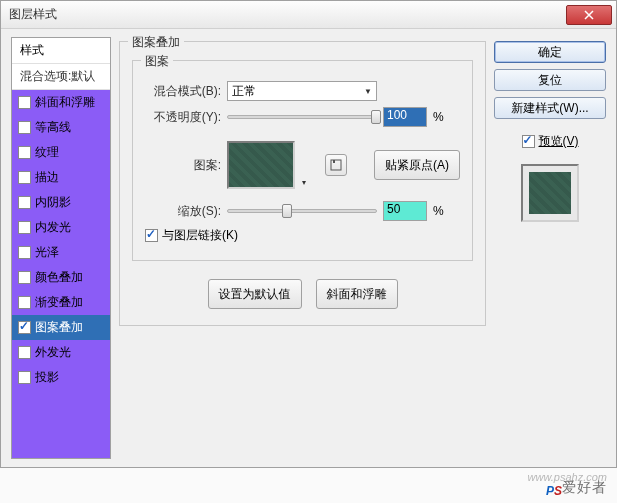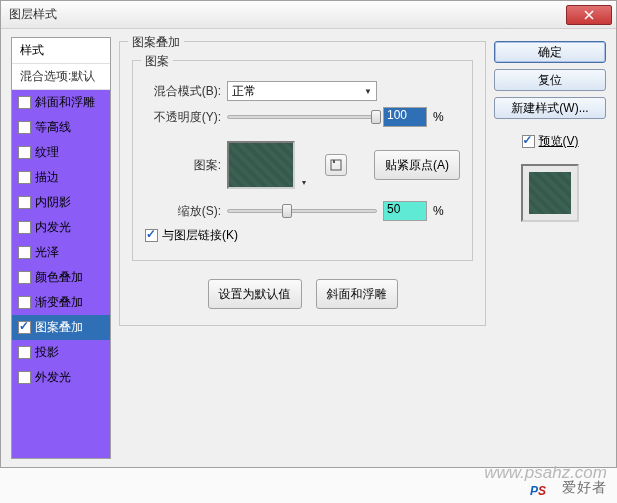--- a/index.html
+++ b/index.html
@@ -36,22 +36,22 @@
     .icon-btn { width: 22px; height: 22px; border: 1px solid #a0a0a0; background: linear-gradient(#fafafa,#e4e4e4); border-radius: 3px; display: inline-flex; align-items: center; justify-content: center; cursor: pointer; margin-left: 8px; }
     .icon-btn svg { width: 12px; height: 12px; }
     .link-row { display: flex; align-items: center; gap: 4px; margin-top: 4px; }
     .default-row { display: flex; gap: 14px; justify-content: center; margin-top: 18px; }
     .right-panel { width: 112px; display: flex; flex-direction: column; gap: 6px; padding-top: 4px; }
     .action-btn { height: 22px; border: 1px solid #8898b0; background: linear-gradient(#f4f8fc,#dbe6f4); border-radius: 3px; cursor: pointer; display: flex; align-items: center; justify-content: center; }
     .action-btn.default { border: 1px solid #4a6fa8; box-shadow: 0 0 0 1px #a8c0e8 inset; }
     .preview-row { display: flex; align-items: center; justify-content: center; gap: 4px; margin-top: 8px; text-decoration: underline; }
     .preview-box { width: 58px; height: 58px; border: 2px inset #d0d0d0; background: #e8e8e8; margin: 8px auto 0 auto; display: flex; align-items: center; justify-content: center; }
     .preview-inner { width: 42px; height: 42px; background: #3a6152; background-image: repeating-linear-gradient(45deg, rgba(0,0,0,.08) 0 4px, transparent 4px 8px); }
-    .watermark { position: absolute; right: 10px; bottom: 6px; color: #b8b8b8; font-size: 17px; font-style: italic; }
-    .logo { position: absolute; right: 10px; bottom: 2px; display: flex; align-items: center; gap: 16px; }
+    .watermark { position: absolute; right: 10px; bottom: 6px; color: #b8b8b8; font-size: 11px; font-style: italic; }
+    .logo { position: absolute; right: 10px; bottom: 2px; display: flex; align-items: center; gap: 0; }
     .logo .ps { font-family: Georgia, serif; font-style: italic; font-size: 22px; font-weight: bold; }
     .logo .p { color: #1060c0; } .logo .s { color: #c02020; }
     .logo .cn { font-size: 14px; color: #707070; font-family: "Microsoft YaHei"; letter-spacing: 1px; }
     .footer-area { position: absolute; top: 468px; left:0; width: 617px; height: 35px; background: #fafafa; }
     .checkbox { width: 13px; height: 13px; appearance: none; border: 1px solid #888; background: #fff; position: relative; }
     .checkbox:checked::after { content: "✓"; color: #2060c0; position: absolute; top: -3px; left: 0px; font-size: 12px; font-weight: bold; }
   </style>
 </head>
 <body>
 
@@ -106,25 +106,25 @@
           <div class="style-item">
             <input type="checkbox" class="checkbox" style="">
             <span>渐变叠加</span>
           </div>
           <div class="style-item selected">
             <input type="checkbox" class="checkbox" checked="" style="">
             <span>图案叠加</span>
           </div>
           <div class="style-item">
             <input type="checkbox" class="checkbox" style="">
+            <span>外发光</span>
+          </div>
+          <div class="style-item">
+            <input type="checkbox" class="checkbox" style="">
             <span>投影</span>
-          </div>
-          <div class="style-item">
-            <input type="checkbox" class="checkbox" style="">
-            <span>外发光</span>
           </div>
         </div>
     </div>
 
     <div class="middle-panel">
       <div class="fieldset">
         <div class="fieldset-legend">图案叠加</div>
         <div class="inner-fieldset">
           <div class="fieldset-legend">图案</div>
 

